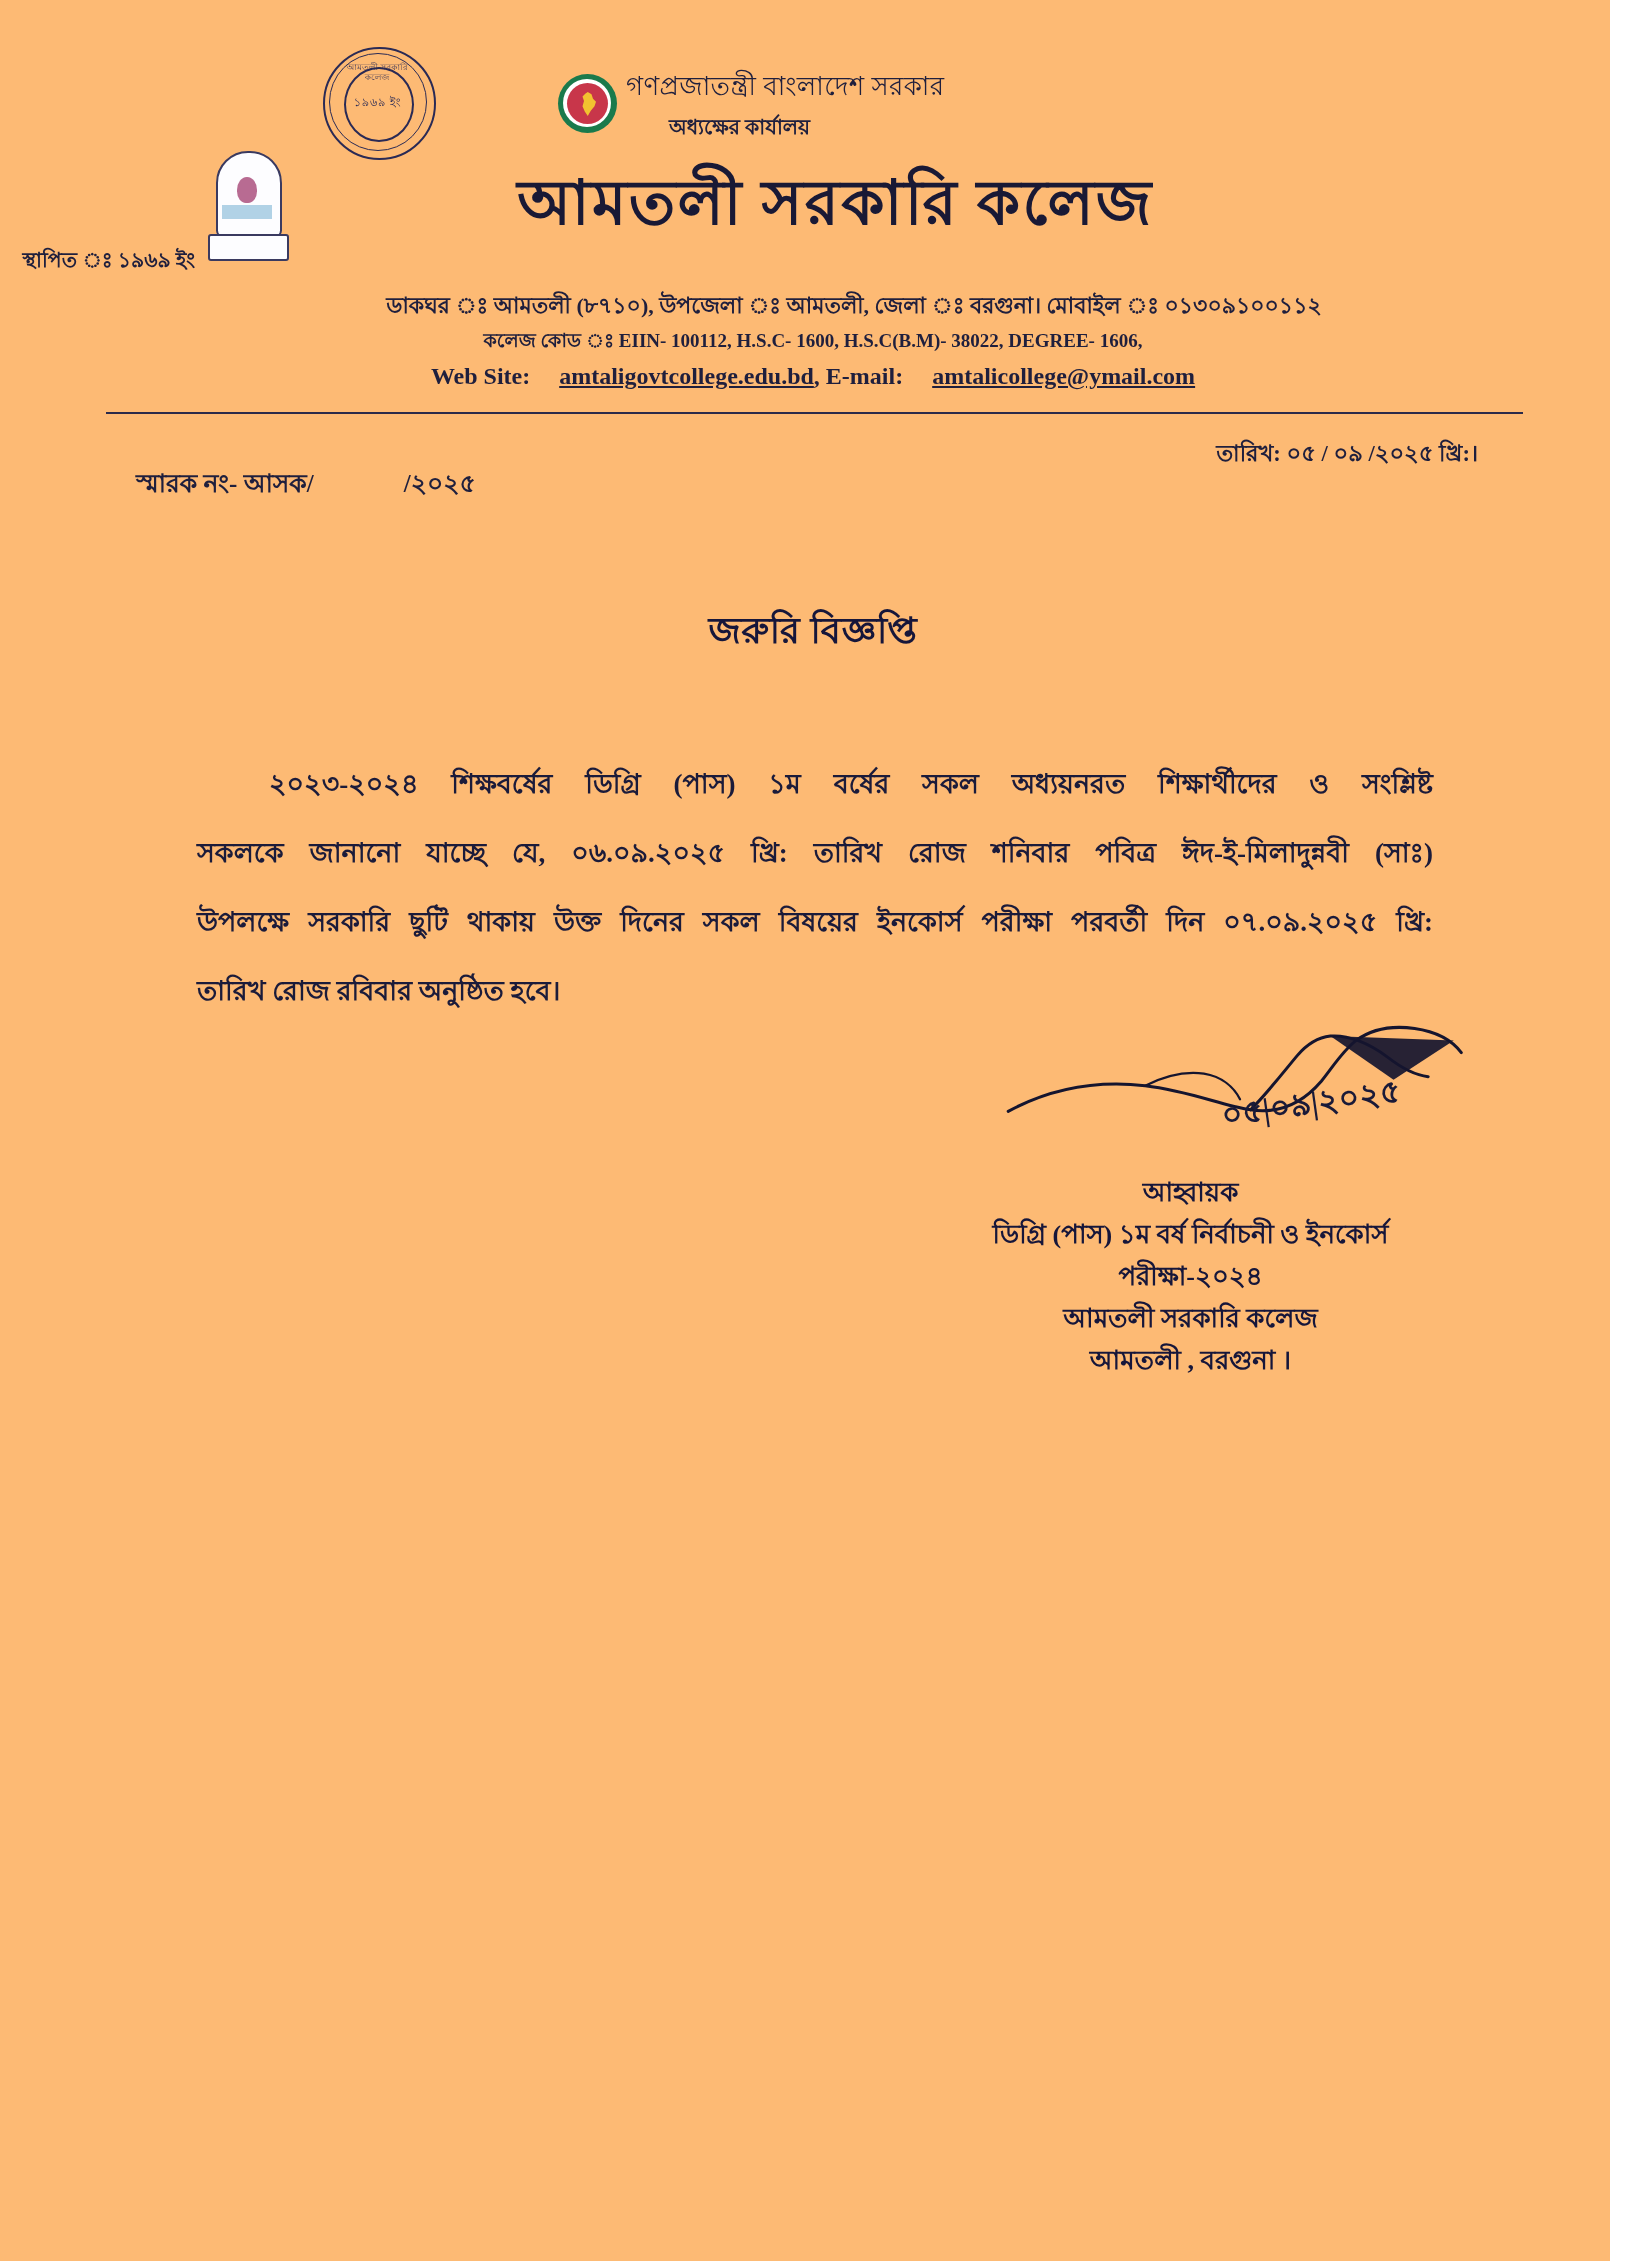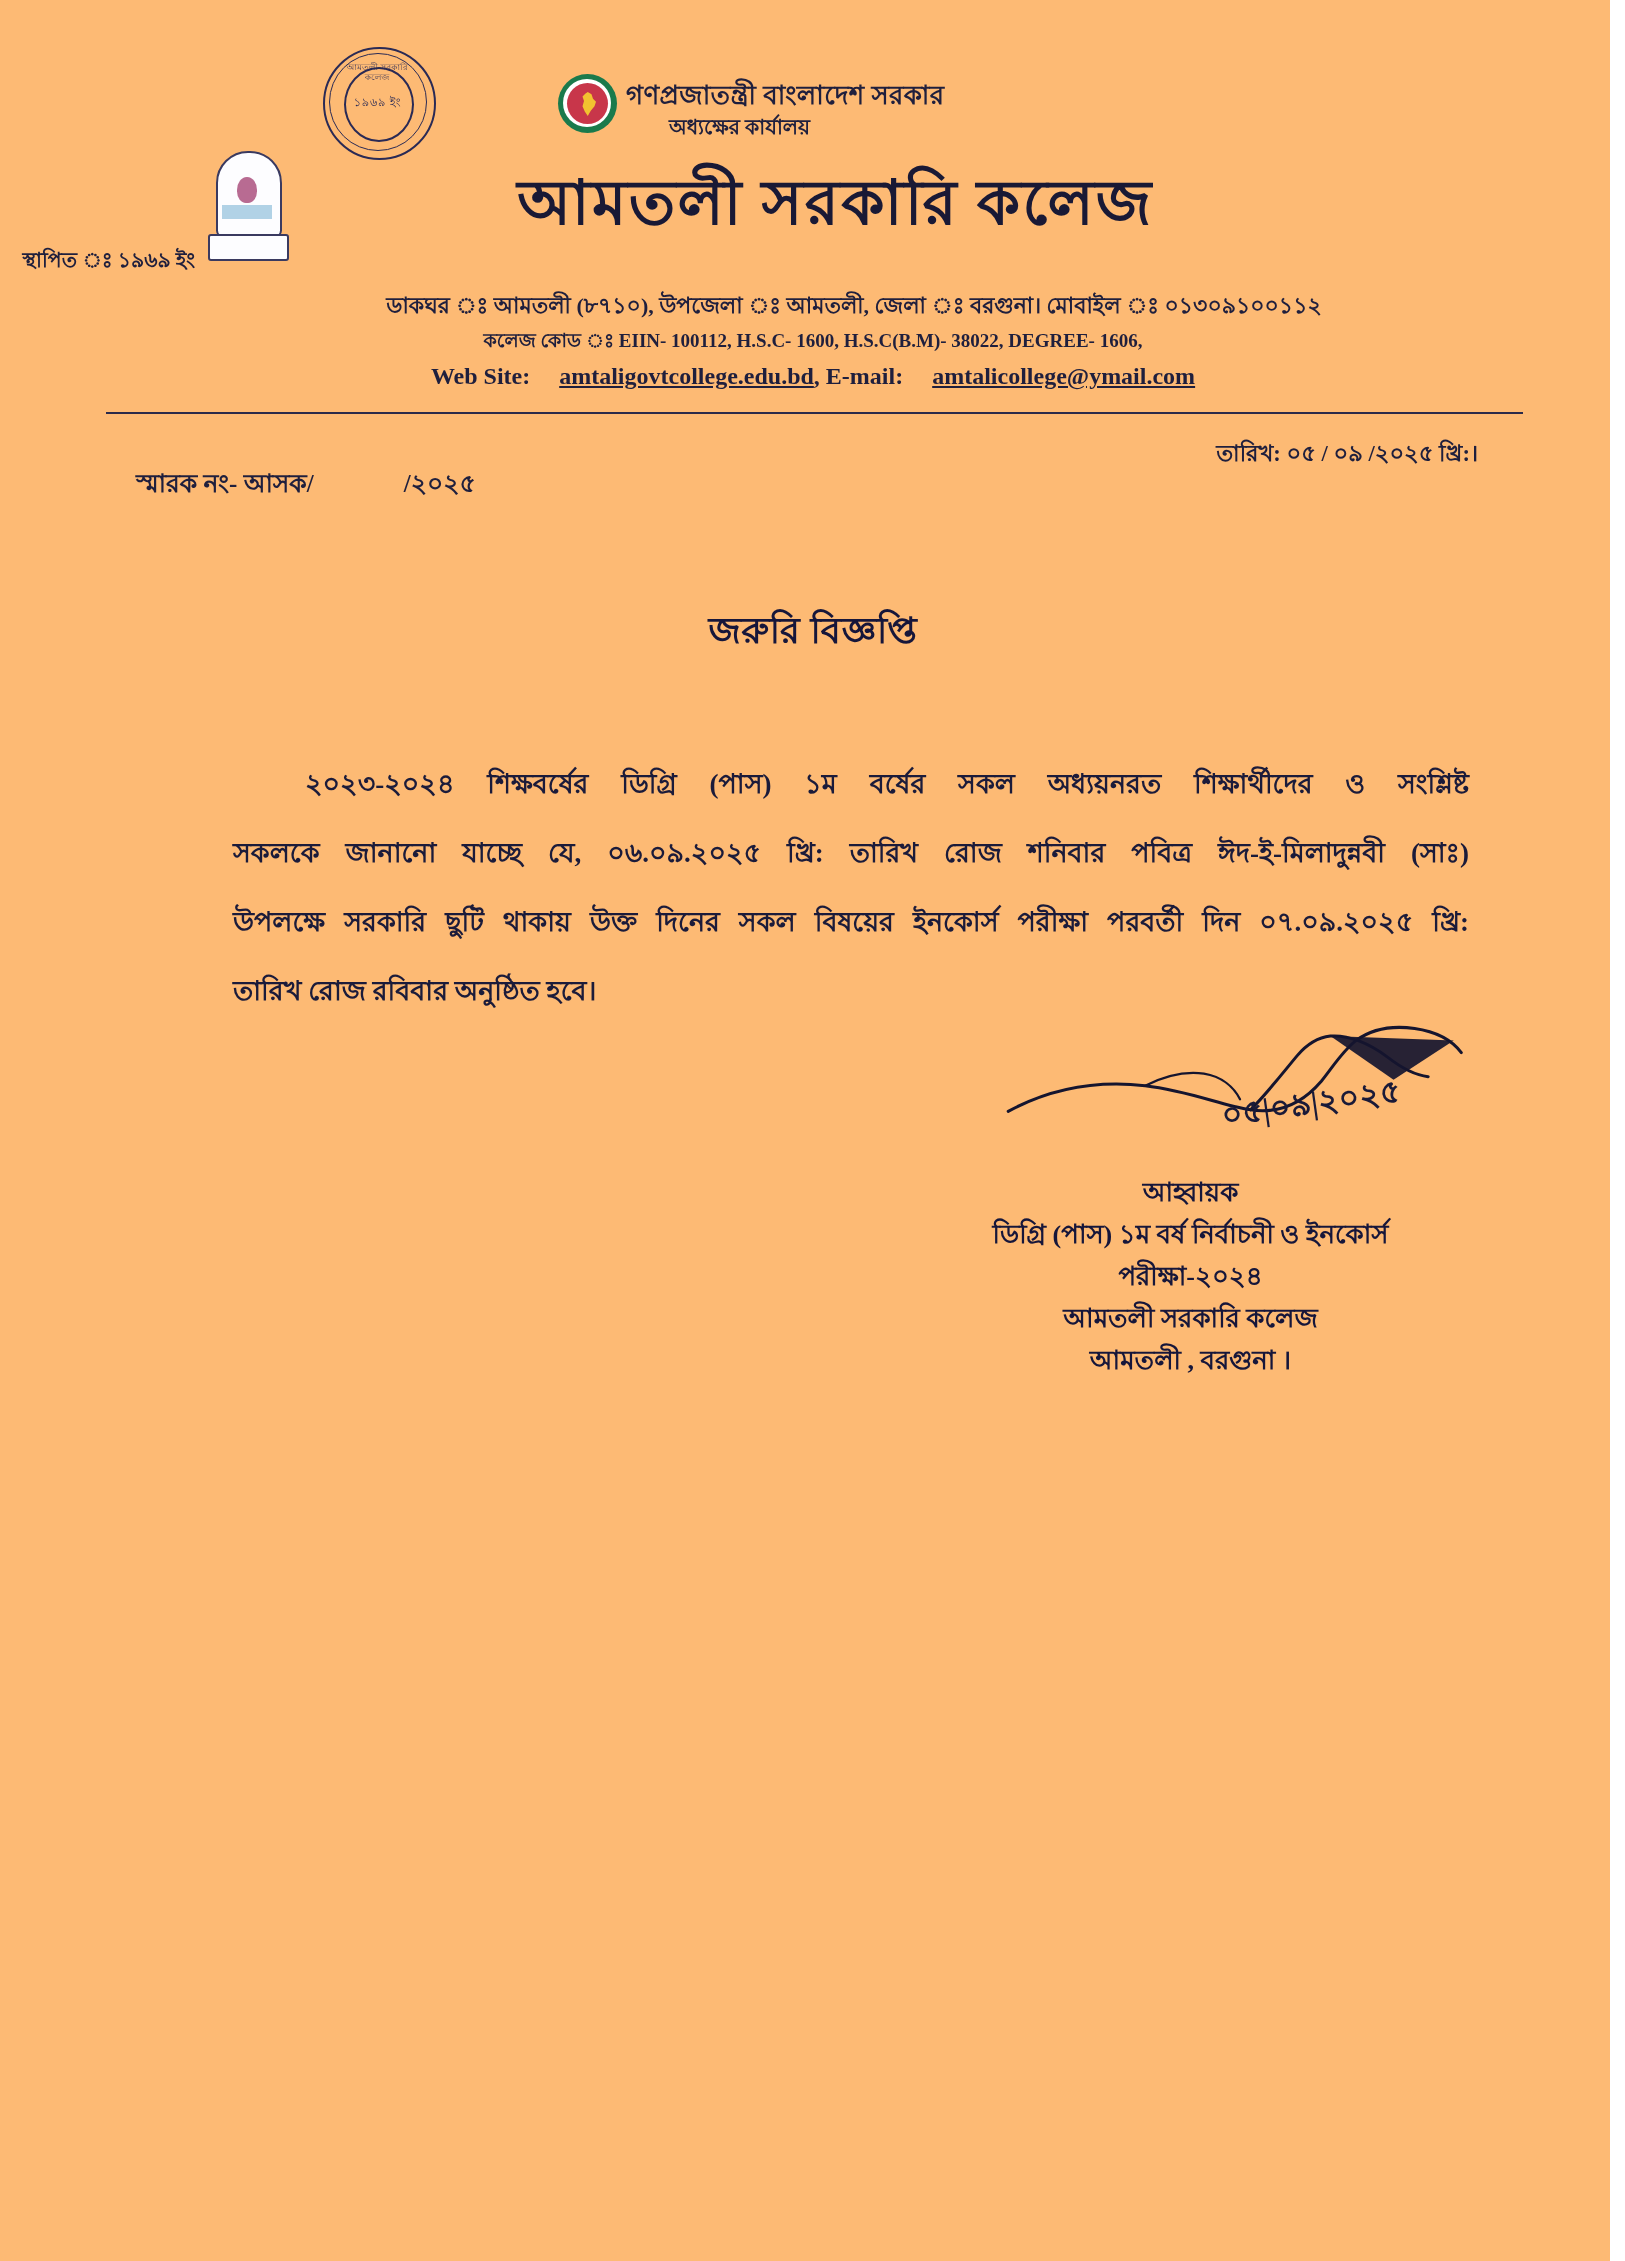--- a/index.html
+++ b/index.html
@@ -95,23 +95,23 @@
   }
   .logo .map {
     position: absolute;
     left: 19.6px; top: 16.6px;
     width: 21px; height: 26px;
   }
 
   .gov-line1 {
     position: absolute;
     left: 626px;
-    top: 75px;
+    top: 66px;
     font-size: 26px;
-    font-weight: bold;
+    font-weight: normal;
     color: #1f1f3d;
     letter-spacing: 0.4px;
     white-space: nowrap;
     text-align: right;
   }
   .gov-line2 {
     position: absolute;
     left: 669px;
     top: 112px;
     font-size: 20.4px;
@@ -244,21 +244,20 @@
   .notice-title .inner {
     display: inline-block;
   }
 
   
   .body-block {
     position: absolute;
     left: 197px;
     top: 750px;
     width: 1236px;
-    margin-left: 36px;
   }
   .body-line {
     font-size: 27px;
     font-weight: bold;
     color: #1b1b3a;
     line-height: 69px;
     white-space: nowrap;
     display: flex;
     justify-content: space-between;
   }

